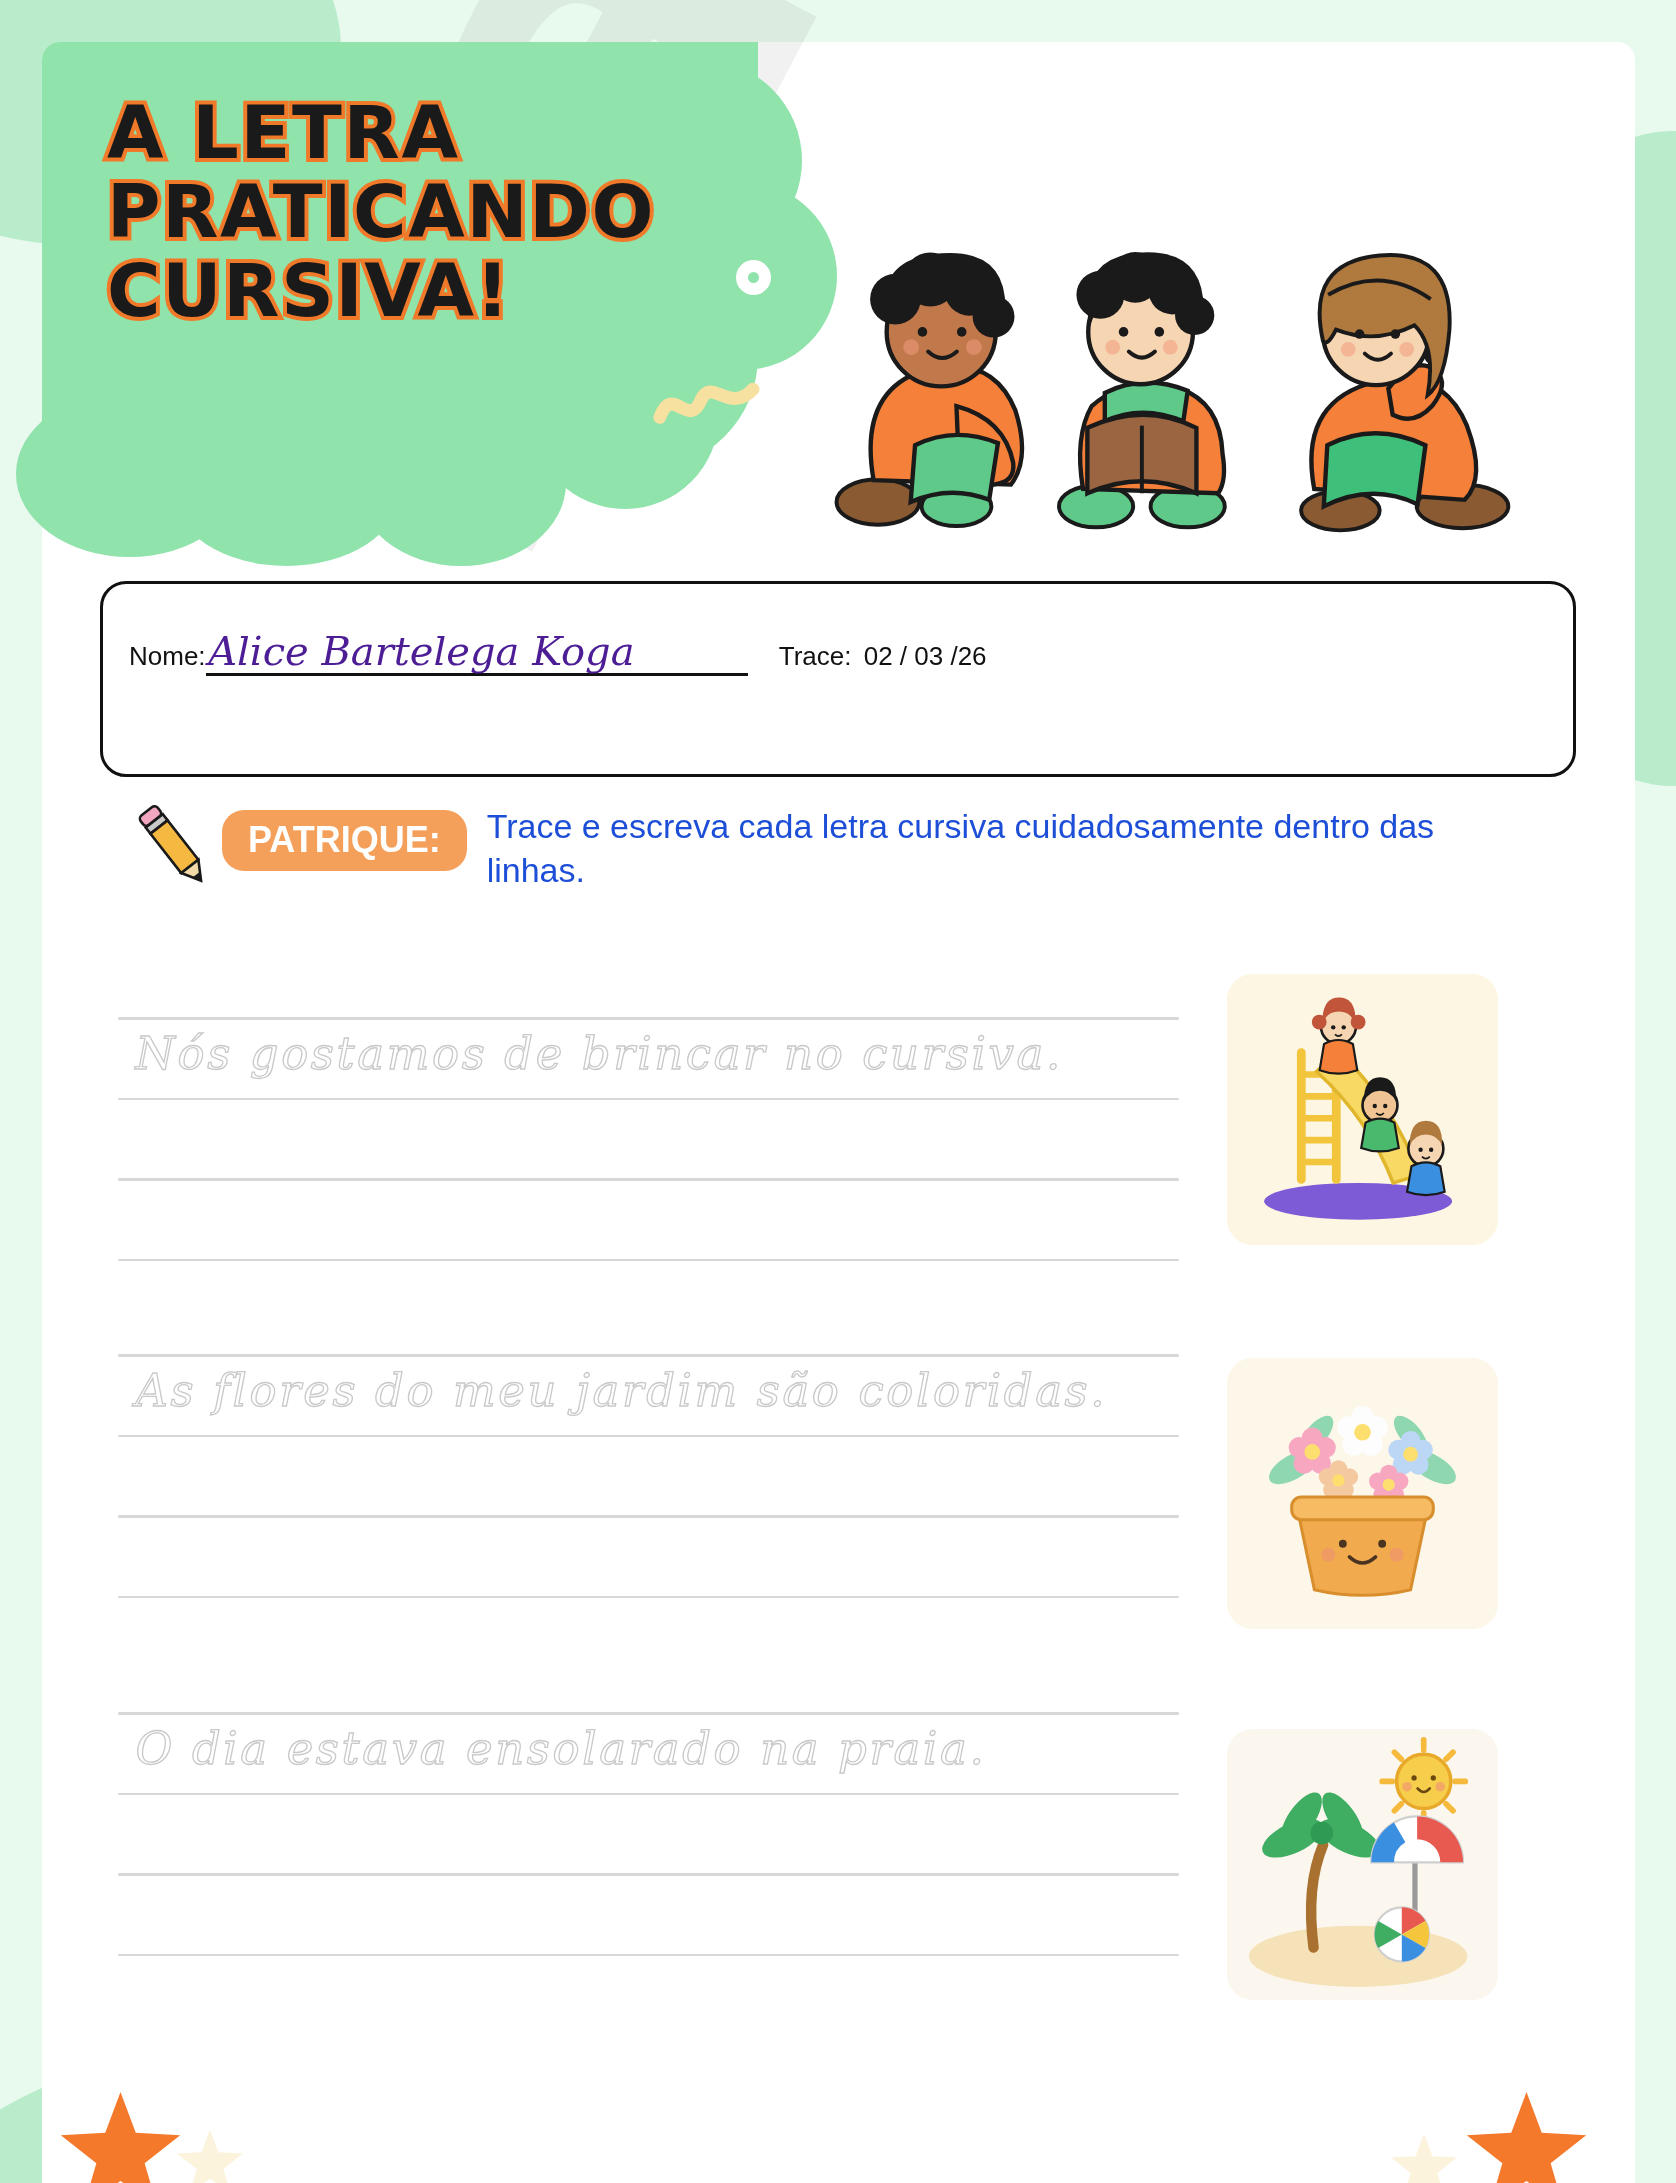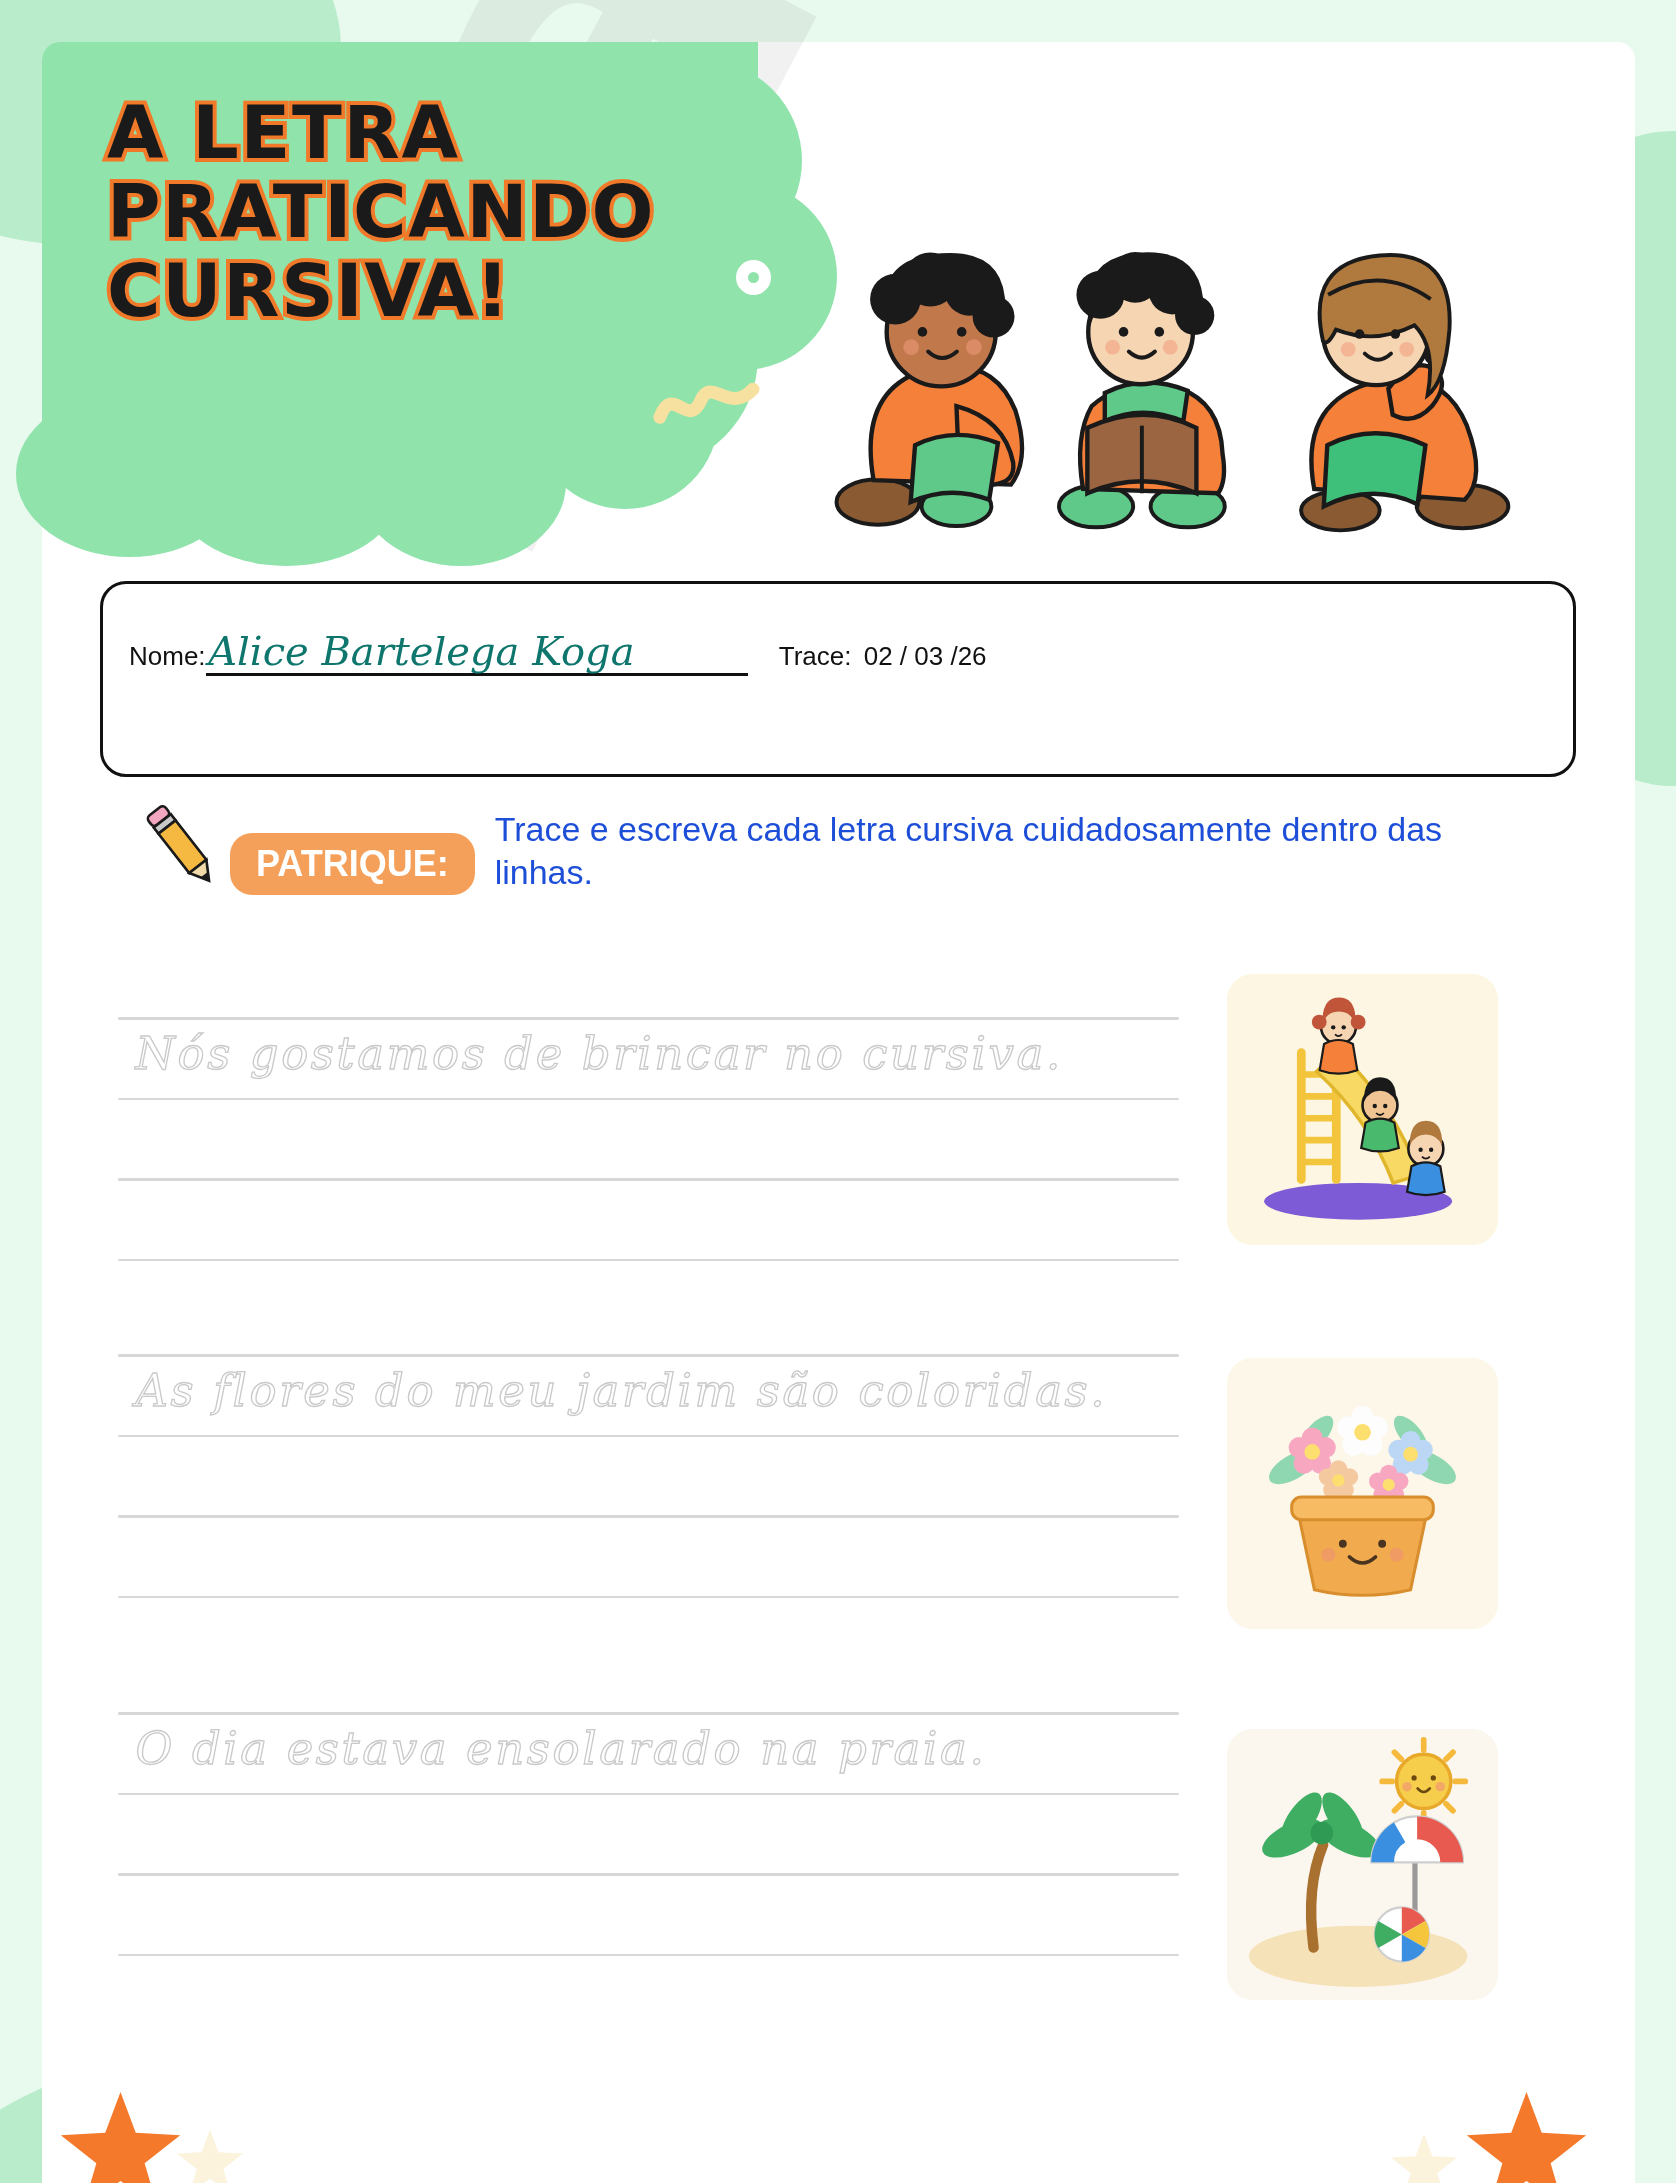--- a/index.html
+++ b/index.html
@@ -156,41 +156,41 @@
   .info-row.r2 { top: 109px; }
   .lbl {
     font-family: "Liberation Sans", sans-serif;
     font-size: 26px;
     color: #111111;
   }
   .hand {
     font-family: "DejaVu Serif", serif;
     font-style: italic;
     font-size: 40px;
-    color: #0f766e;
+    color: #4c1d95;
     white-space: nowrap;
   }
   .filled-line {
     position: relative;
     border-bottom: 3.1px solid #111111;
     padding: 0 2.6px;
     display: inline-block;
     height: 44px;
     line-height: 44px;
   }
   .spacer-sm { display:inline-block; width: 31px; }
 
   
   .instr {
     position: absolute;
-    left: 130px;
+    left: 122px;
     top: 799px;
     width: 1458px;
     display: flex;
-    align-items: flex-end;
+    align-items: flex-start;
   }
   .pencil {
     width: 100px;
     height: 100px;
     flex: none;
     margin-top: -4.4px;
   }
   .patrique-pill {
     background: #f5a05a;
     color: #ffffff;

